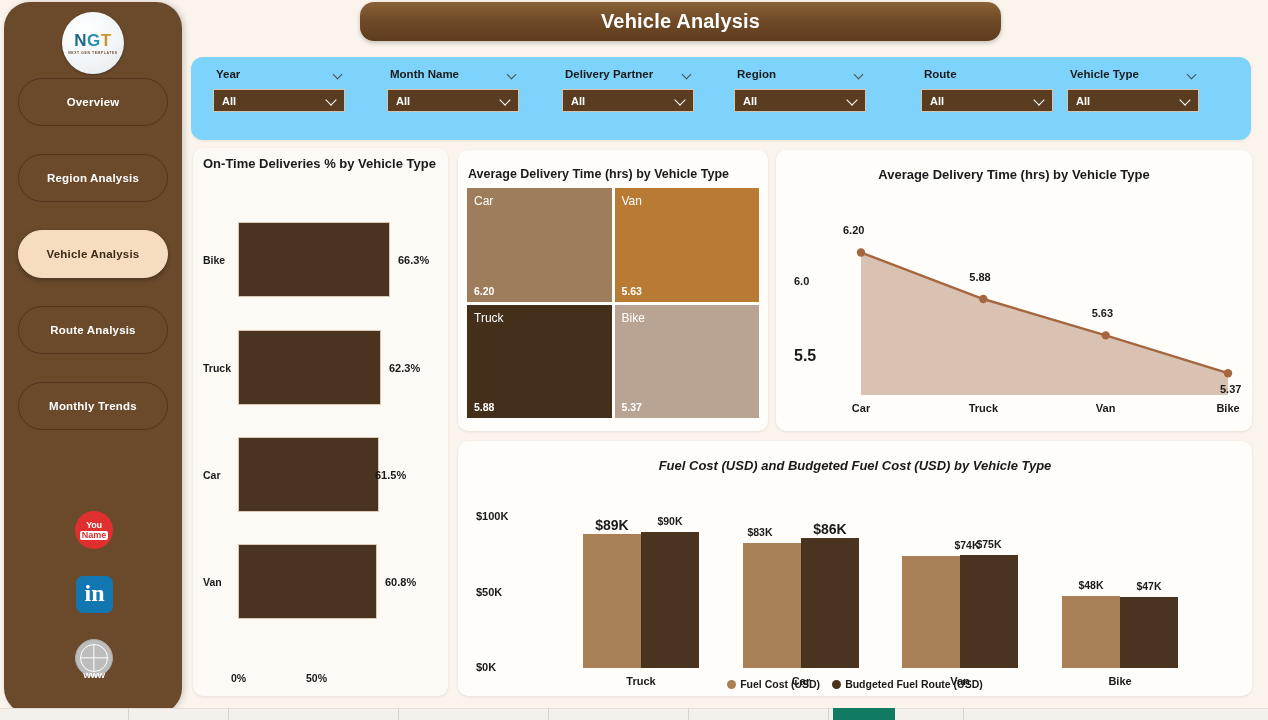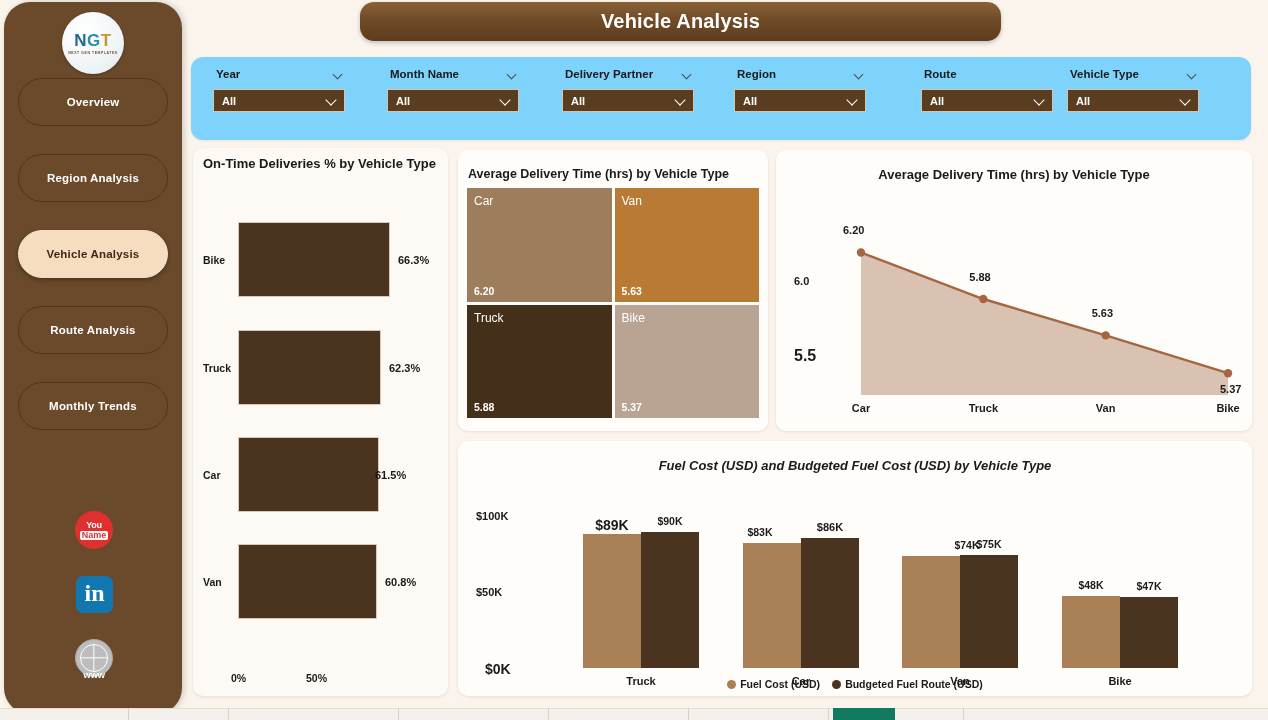--- a/index.html
+++ b/index.html
@@ -348,32 +348,32 @@
         <span style="position: absolute; left: 85px; top: 212px; transform: translateX(-50%); font-size: 11px; font-weight: bold; color: rgb(26, 26, 26); white-space: nowrap;">Car</span>
         <span style="position: absolute; left: 207.333px; top: 212px; transform: translateX(-50%); font-size: 11px; font-weight: bold; color: rgb(26, 26, 26); white-space: nowrap;">Truck</span>
         <span style="position: absolute; left: 329.667px; top: 212px; transform: translateX(-50%); font-size: 11px; font-weight: bold; color: rgb(26, 26, 26); white-space: nowrap;">Van</span>
         <span style="position: absolute; left: 452px; top: 212px; transform: translateX(-50%); font-size: 11px; font-weight: bold; color: rgb(26, 26, 26); white-space: nowrap;">Bike</span>
       </div>
   </div>
 
   <div class="card" id="card-cols">
     <div class="card-title">Fuel Cost (USD) and Budgeted Fuel Cost (USD) by Vehicle Type</div>
     <div class="cols-plot" id="cols-plot">
-        <span style="position: absolute; left: 27px; top: 186px; font-size: 14px; font-weight: bold; color: rgb(26, 26, 26);">$0K</span>
+        <span style="position: absolute; left: 18px; top: 186px; font-size: 11px; font-weight: bold; color: rgb(26, 26, 26);">$0K</span>
         <span style="position: absolute; left: 18px; top: 110.5px; font-size: 11px; font-weight: bold; color: rgb(26, 26, 26);">$50K</span>
         <span style="position: absolute; left: 18px; top: 35px; font-size: 11px; font-weight: bold; color: rgb(26, 26, 26);">$100K</span>
         <div style="position: absolute; left: 125px; top: 58.61px; width: 58px; height: 134.39px; background: rgb(169, 128, 86);"></div>
         <span style="position: absolute; left: 154px; top: 41.61px; transform: translateX(-50%); font-size: 14px; font-weight: bold; color: rgb(26, 26, 26); white-space: nowrap;">$89K</span>
         <div style="position: absolute; left: 183px; top: 57.1px; width: 58px; height: 135.9px; background: rgb(74, 52, 32);"></div>
         <span style="position: absolute; left: 212px; top: 40.1px; transform: translateX(-50%); font-size: 10.5px; font-weight: bold; color: rgb(26, 26, 26); white-space: nowrap;">$90K</span>
         <span style="position: absolute; left: 183px; top: 200px; transform: translateX(-50%); font-size: 11px; font-weight: bold; color: rgb(26, 26, 26); white-space: nowrap;">Truck</span>
         <div style="position: absolute; left: 285px; top: 67.67px; width: 58px; height: 125.33px; background: rgb(169, 128, 86);"></div>
         <span style="position: absolute; left: 302px; top: 50.67px; transform: translateX(-50%); font-size: 10.5px; font-weight: bold; color: rgb(26, 26, 26); white-space: nowrap;">$83K</span>
         <div style="position: absolute; left: 343px; top: 63.14px; width: 58px; height: 129.86px; background: rgb(74, 52, 32);"></div>
-        <span style="position: absolute; left: 372px; top: 46.14px; transform: translateX(-50%); font-size: 11px; font-weight: bold; color: rgb(26, 26, 26); white-space: nowrap;">$86K</span>
+        <span style="position: absolute; left: 372px; top: 46.14px; transform: translateX(-50%); font-size: 14px; font-weight: bold; color: rgb(26, 26, 26); white-space: nowrap;">$86K</span>
         <span style="position: absolute; left: 343px; top: 200px; transform: translateX(-50%); font-size: 11px; font-weight: bold; color: rgb(26, 26, 26); white-space: nowrap;">Car</span>
         <div style="position: absolute; left: 444px; top: 81.26px; width: 58px; height: 111.74px; background: rgb(169, 128, 86);"></div>
         <span style="position: absolute; left: 473px; top: 64.26px; transform: translateX(-50%); font-size: 10.5px; font-weight: bold; color: rgb(26, 26, 26); white-space: nowrap; margin-left: 36px;">$74K</span>
         <div style="position: absolute; left: 502px; top: 79.75px; width: 58px; height: 113.25px; background: rgb(74, 52, 32);"></div>
         <span style="position: absolute; left: 531px; top: 62.75px; transform: translateX(-50%); font-size: 10.5px; font-weight: bold; color: rgb(26, 26, 26); white-space: nowrap;">$75K</span>
         <span style="position: absolute; left: 502px; top: 200px; transform: translateX(-50%); font-size: 11px; font-weight: bold; color: rgb(26, 26, 26); white-space: nowrap;">Van</span>
         <div style="position: absolute; left: 604px; top: 120.52px; width: 58px; height: 72.48px; background: rgb(169, 128, 86);"></div>
         <span style="position: absolute; left: 633px; top: 103.52px; transform: translateX(-50%); font-size: 10.5px; font-weight: bold; color: rgb(26, 26, 26); white-space: nowrap;">$48K</span>
         <div style="position: absolute; left: 662px; top: 122.03px; width: 58px; height: 70.97px; background: rgb(74, 52, 32);"></div>
         <span style="position: absolute; left: 691px; top: 105.03px; transform: translateX(-50%); font-size: 10.5px; font-weight: bold; color: rgb(26, 26, 26); white-space: nowrap;">$47K</span>

